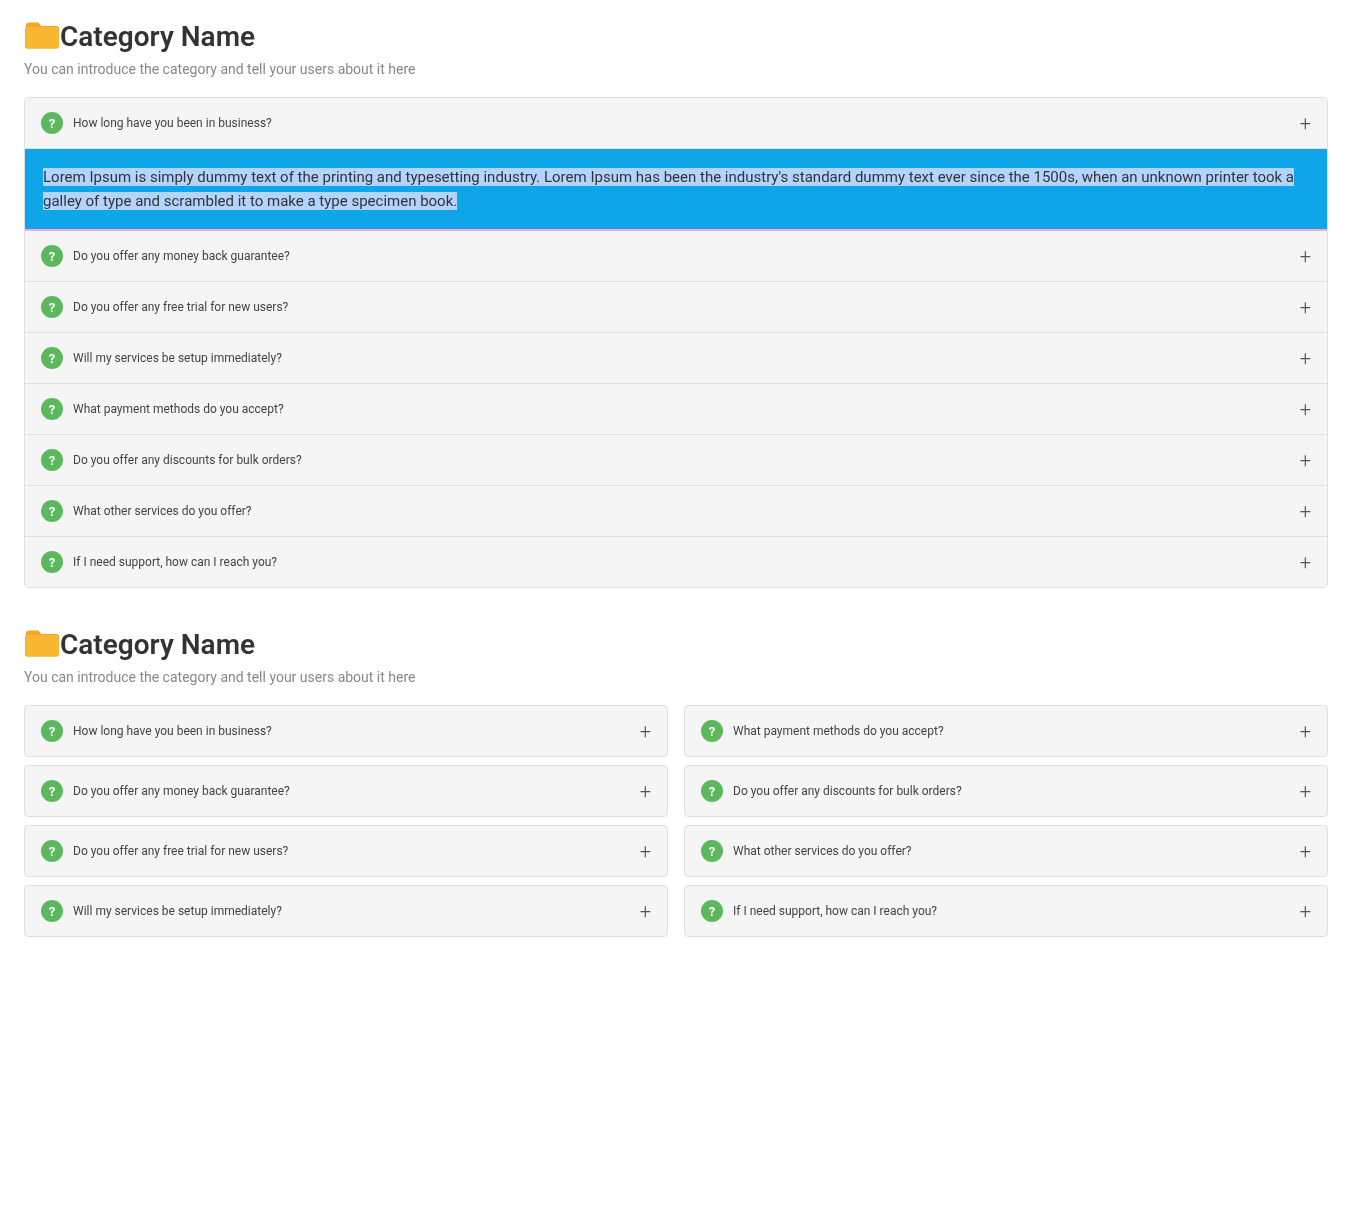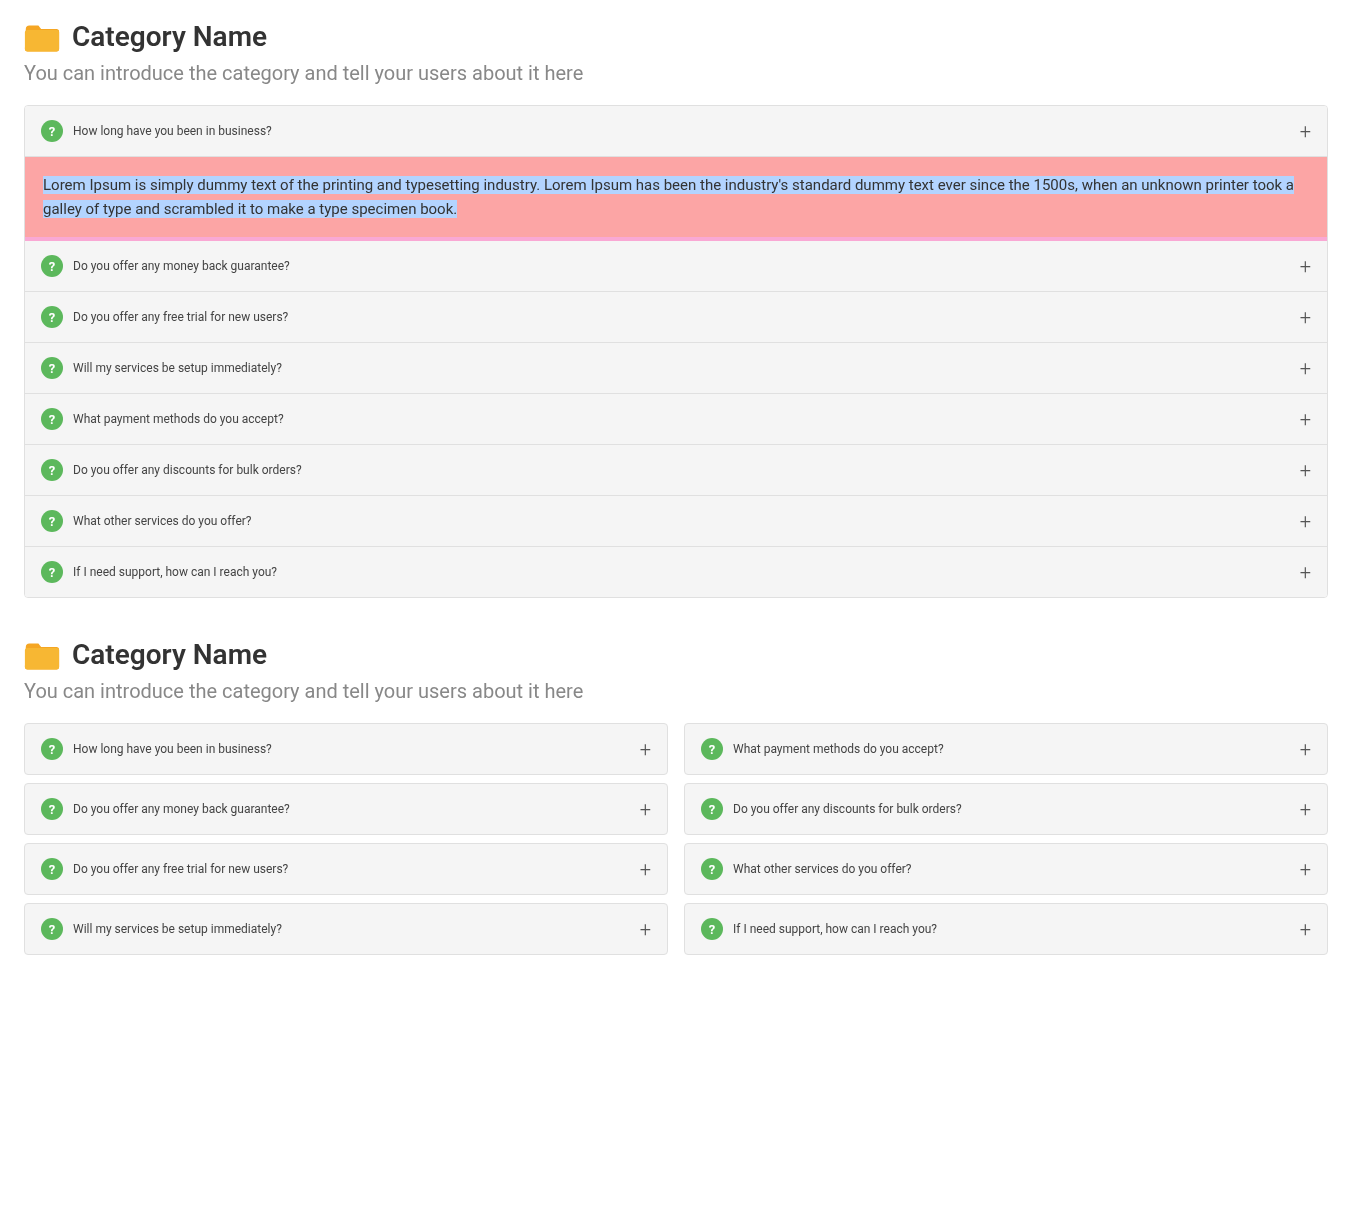--- a/index.html
+++ b/index.html
@@ -10,39 +10,39 @@
       padding: 20px 24px;
       font-size: 15px;
     }
 
     .category-section {
       margin-bottom: 40px;
     }
 
     .category-header {
       display: flex;
-      align-items: flex-end;
-      gap: 12px;
+      align-items: flex-start;
+      gap: 0;
       margin-bottom: 8px;
     }
 
     .folder-icon {
       width: 36px;
       height: 30px;
       flex-shrink: 0;
     }
 
     .category-title {
       font-size: 28px;
       font-weight: 600;
       color: #333;
     }
 
     .category-description {
-      font-size: 20px;
+      font-size: 14px;
       color: #888;
       margin-bottom: 20px;
       margin-top: 4px;
     }
 
     .faq-list {
       border: 1px solid #e0e0e0;
       border-radius: 4px;
       overflow: hidden;
     }
@@ -88,22 +88,22 @@
 
     .faq-plus {
       font-size: 20px;
       color: #555;
       font-weight: 300;
       line-height: 1;
     }
 
     .faq-answer {
       padding: 16px 18px;
-      background: #fca5a5;
-      border-bottom: 4px solid #f9a8d4;
+      background: #0ea5e9;
+      border-bottom: 2px solid #f9a8d4;
       font-size: 15px;
       color: #333;
       line-height: 1.6;
     }
 
     .faq-answer .highlighted {
       background: #b3d4ff;
     }
 
     

